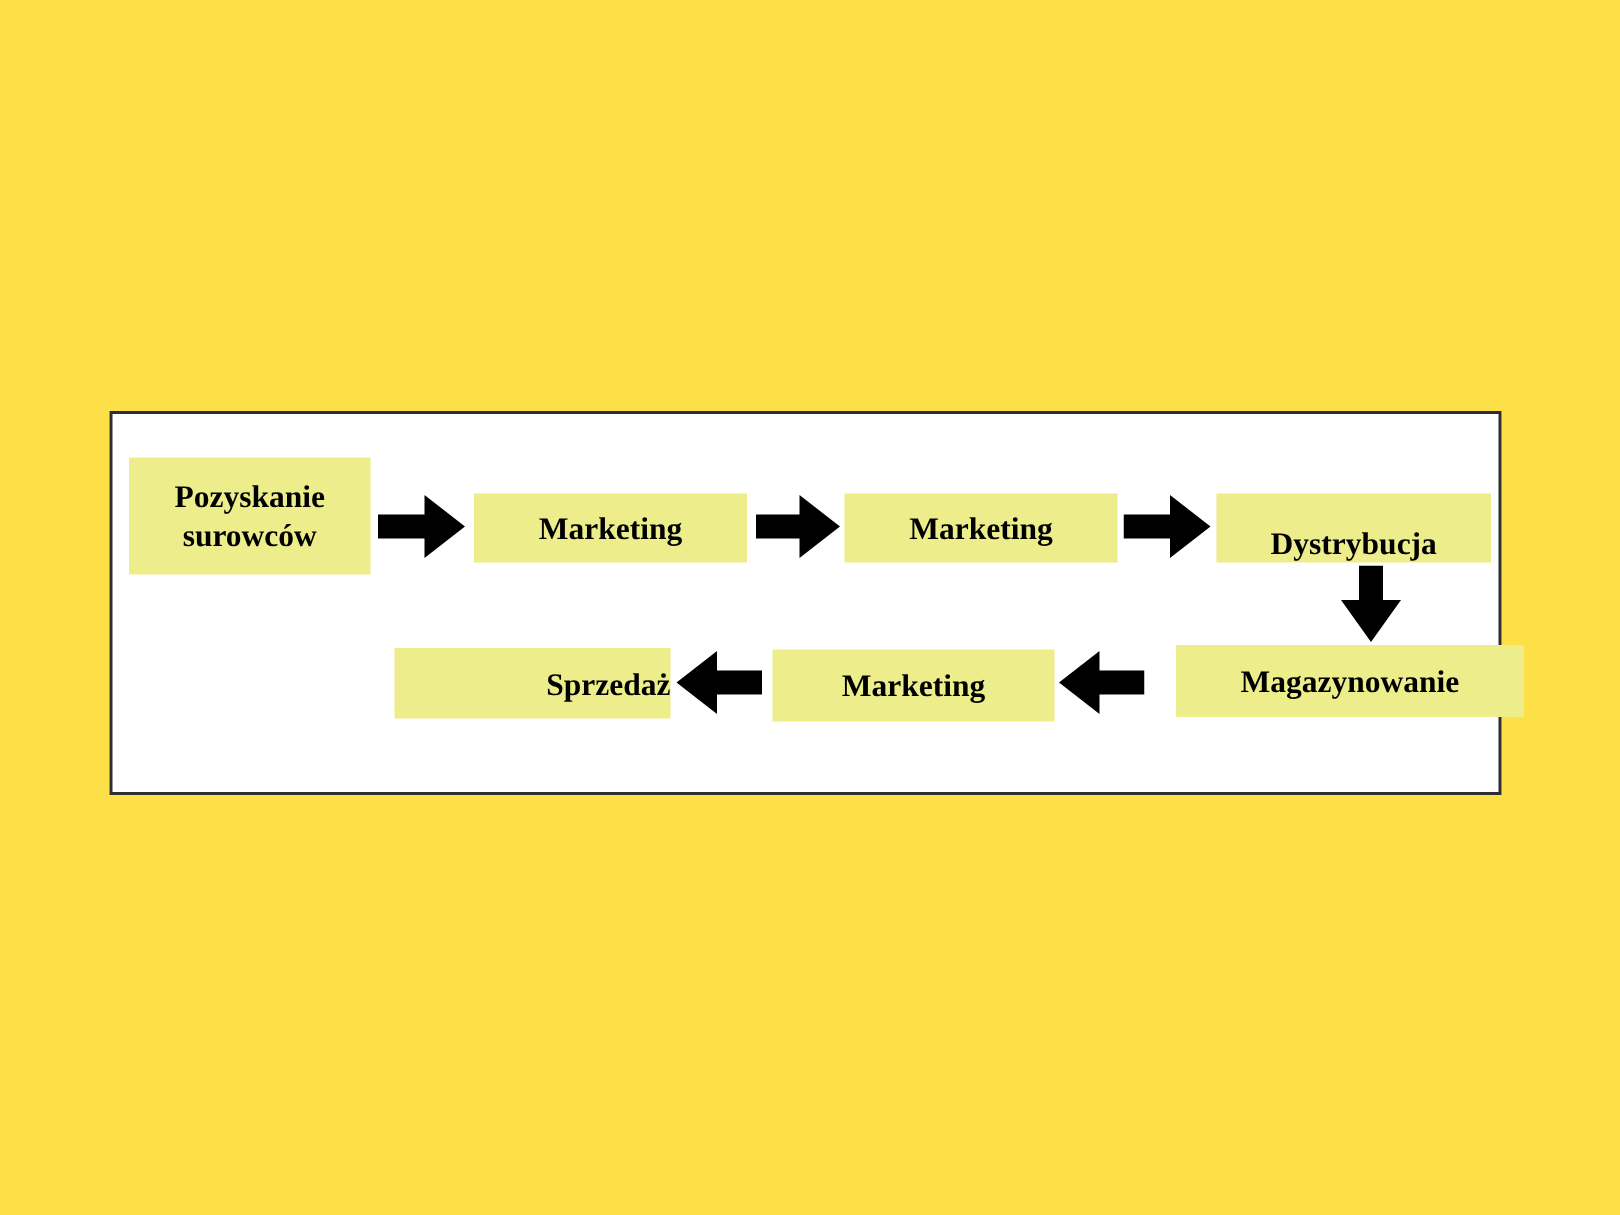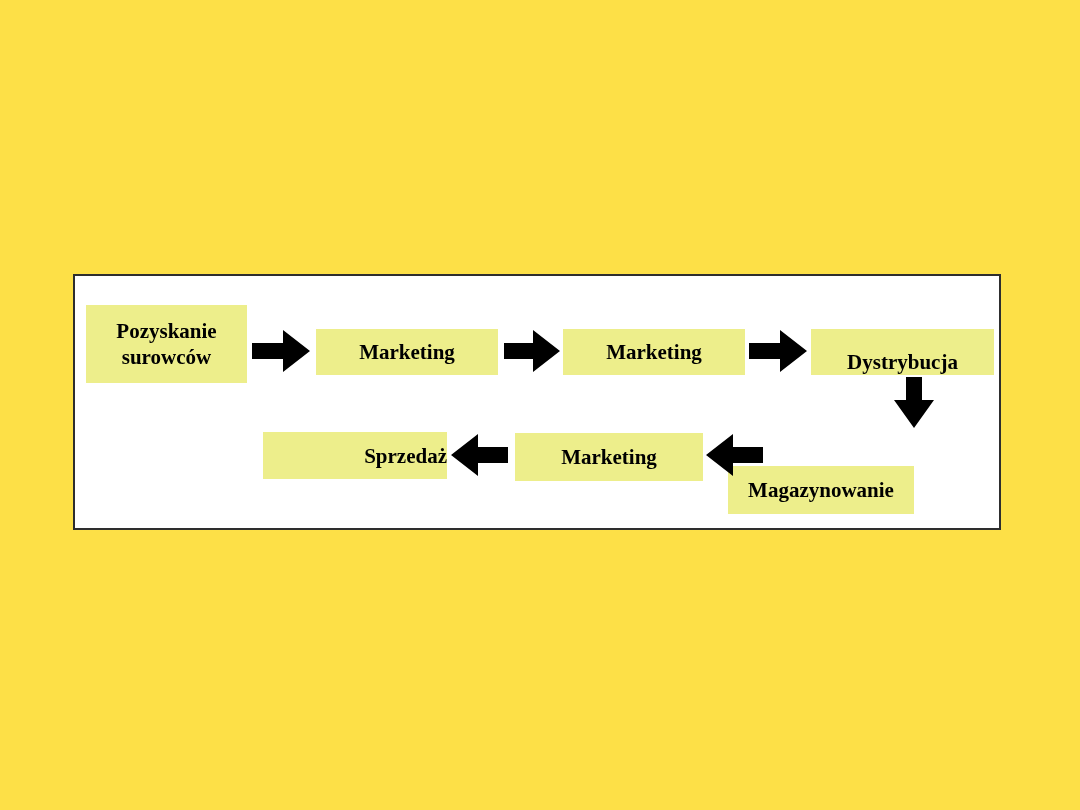--- a/index.html
+++ b/index.html
@@ -35,21 +35,21 @@
     display: flex;
     align-items: center;
     justify-content: center;
     text-align: center;
     box-sizing: border-box;
   }
   .node-pozyskanie   { left:  86px; top: 305px; width: 161px; height: 78px; }
   .node-transport    { left: 316px; top: 329px; width: 182px; height: 46px; }
   .node-produkcja    { left: 563px; top: 329px; width: 182px; height: 46px; }
   .node-dystrybucja  { left: 811px; top: 329px; width: 183px; height: 46px; align-items: flex-end; }
-  .node-magazynowanie{ left: 728px; top: 430px; width: 186px; height: 48px; margin-top: 36px; }
+  .node-magazynowanie{ left: 784px; top: 430px; width: 232px; height: 48px; }
   .node-marketing    { left: 515px; top: 433px; width: 188px; height: 48px; }
   .node-sprzedaz     { left: 263px; top: 432px; width: 184px; height: 47px; justify-content: flex-end; }
 
   .arrow {
     position: absolute;
   }
   .arrow svg { display: block; }
   .arrow-1 { left: 252px; top: 330px; }
   .arrow-2 { left: 504px; top: 330px; }
   .arrow-3 { left: 749px; top: 330px; }

